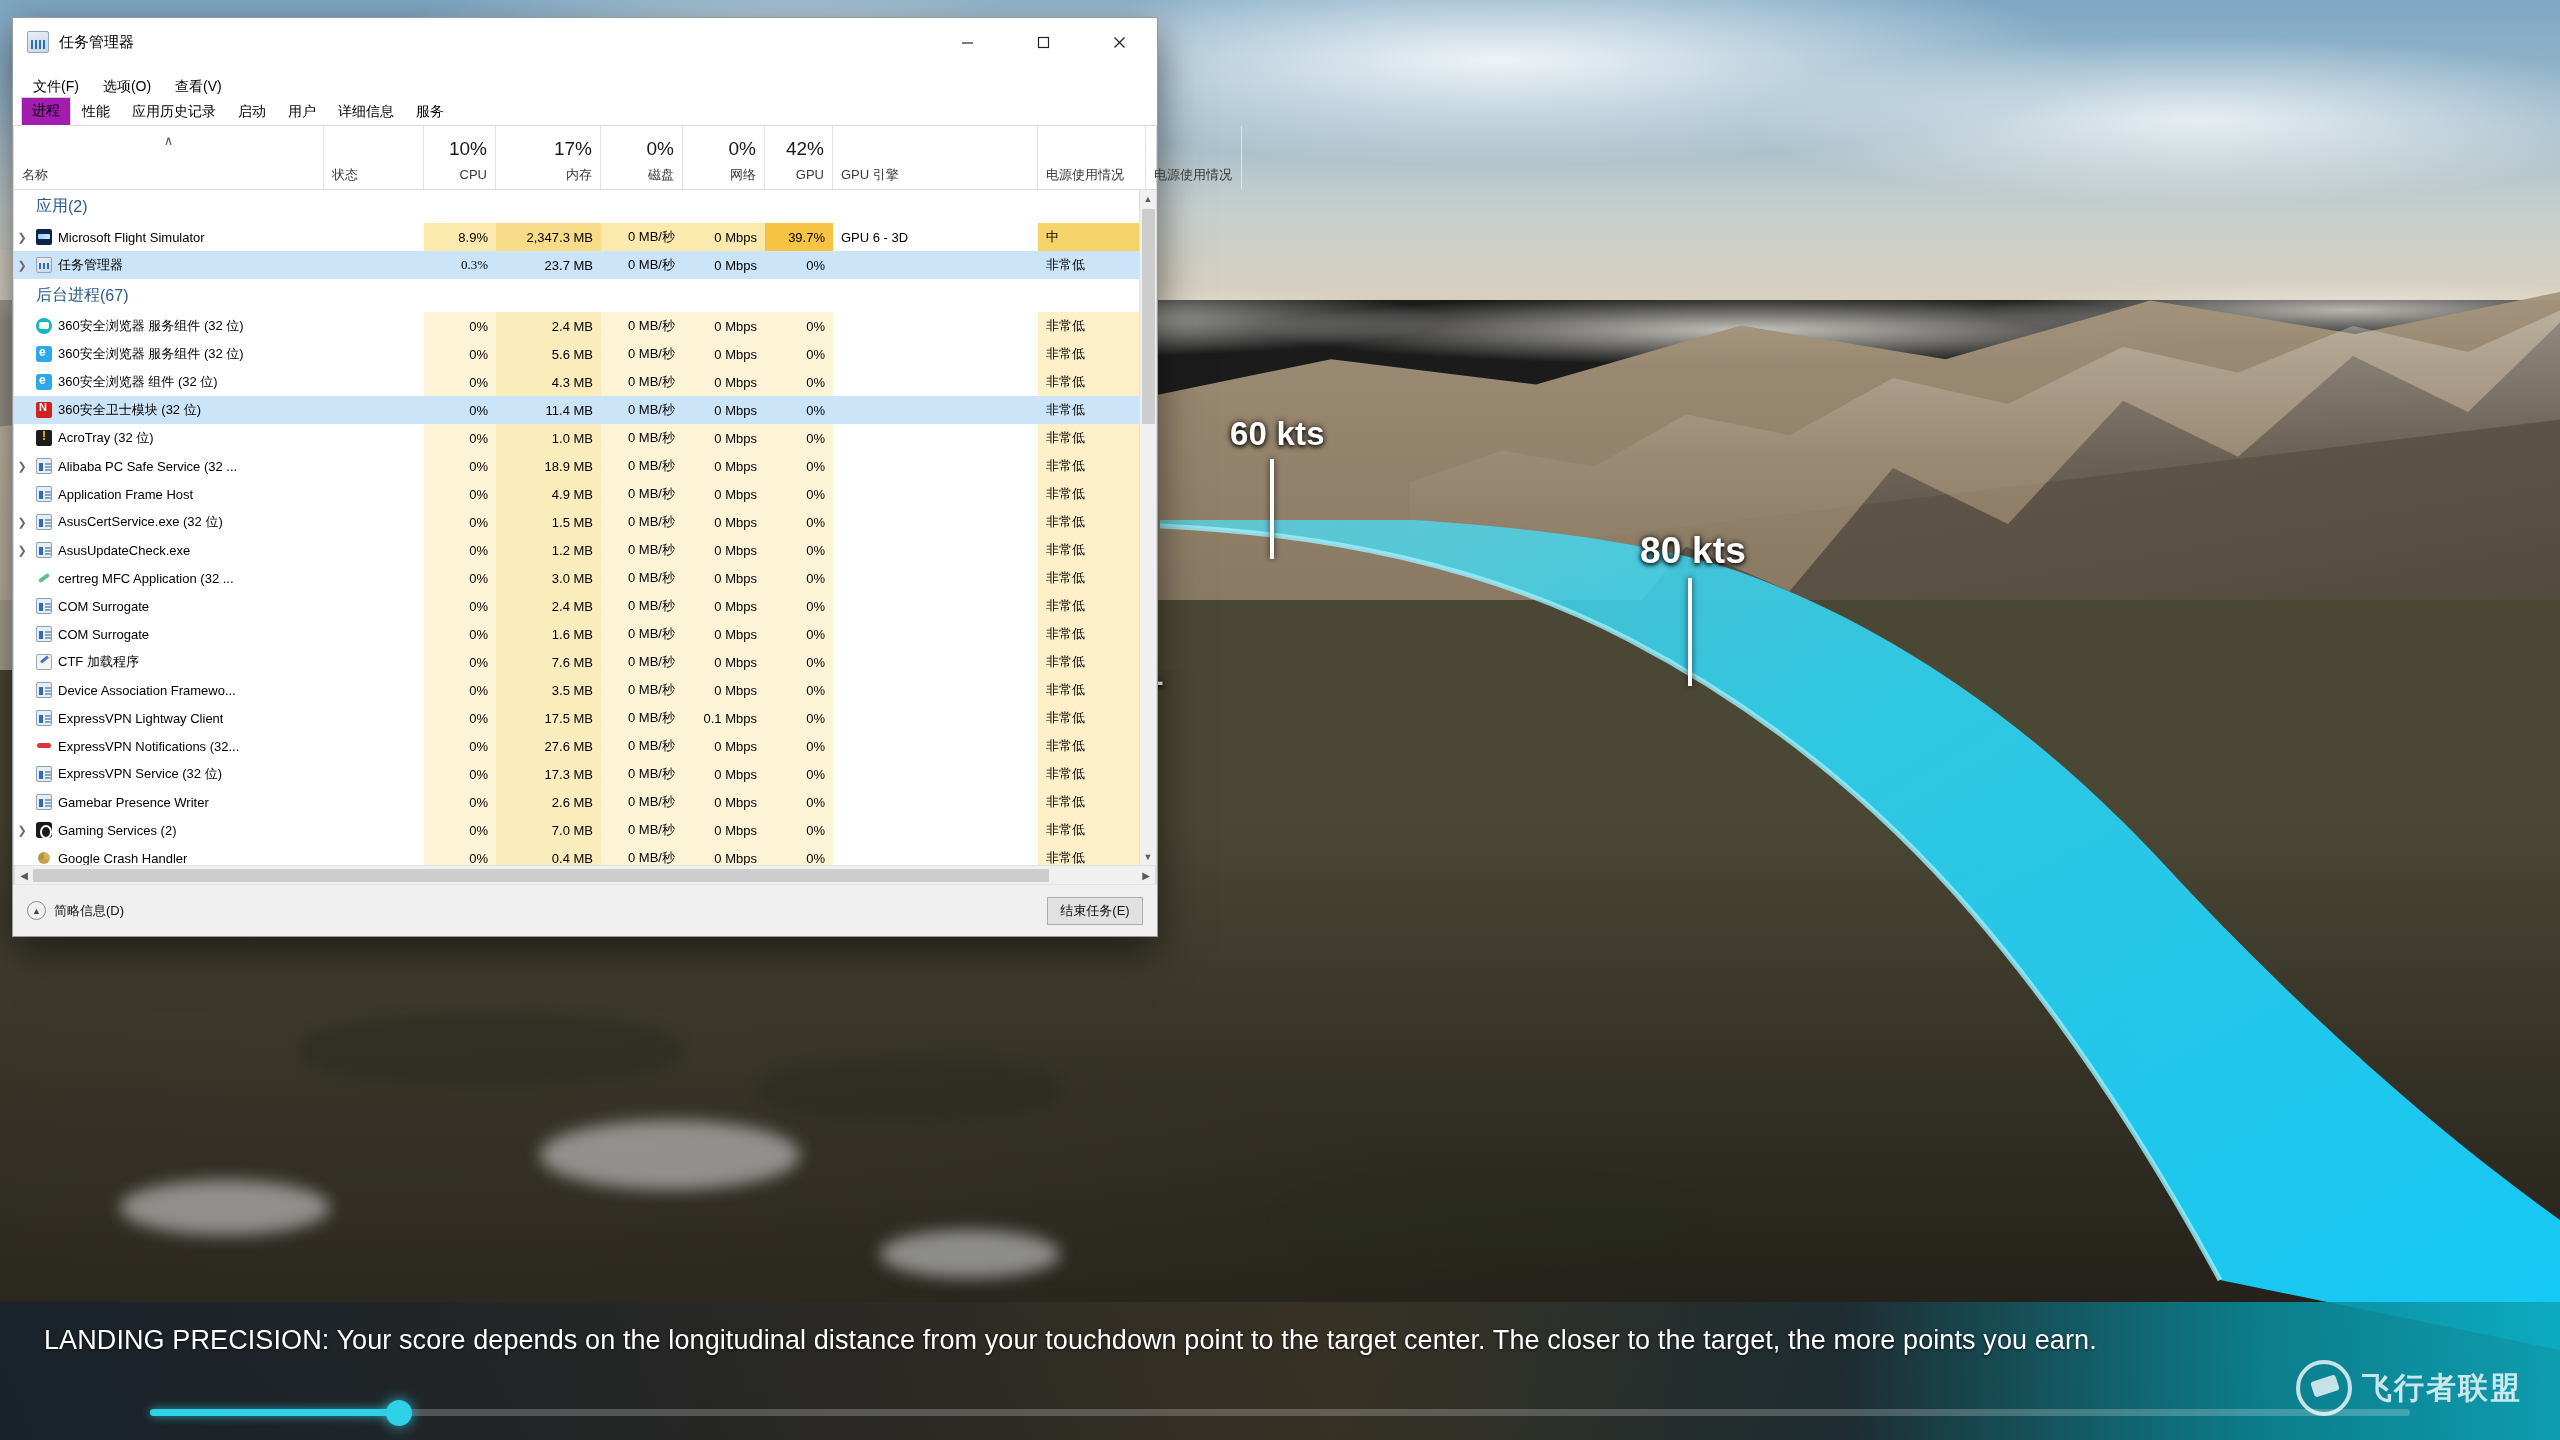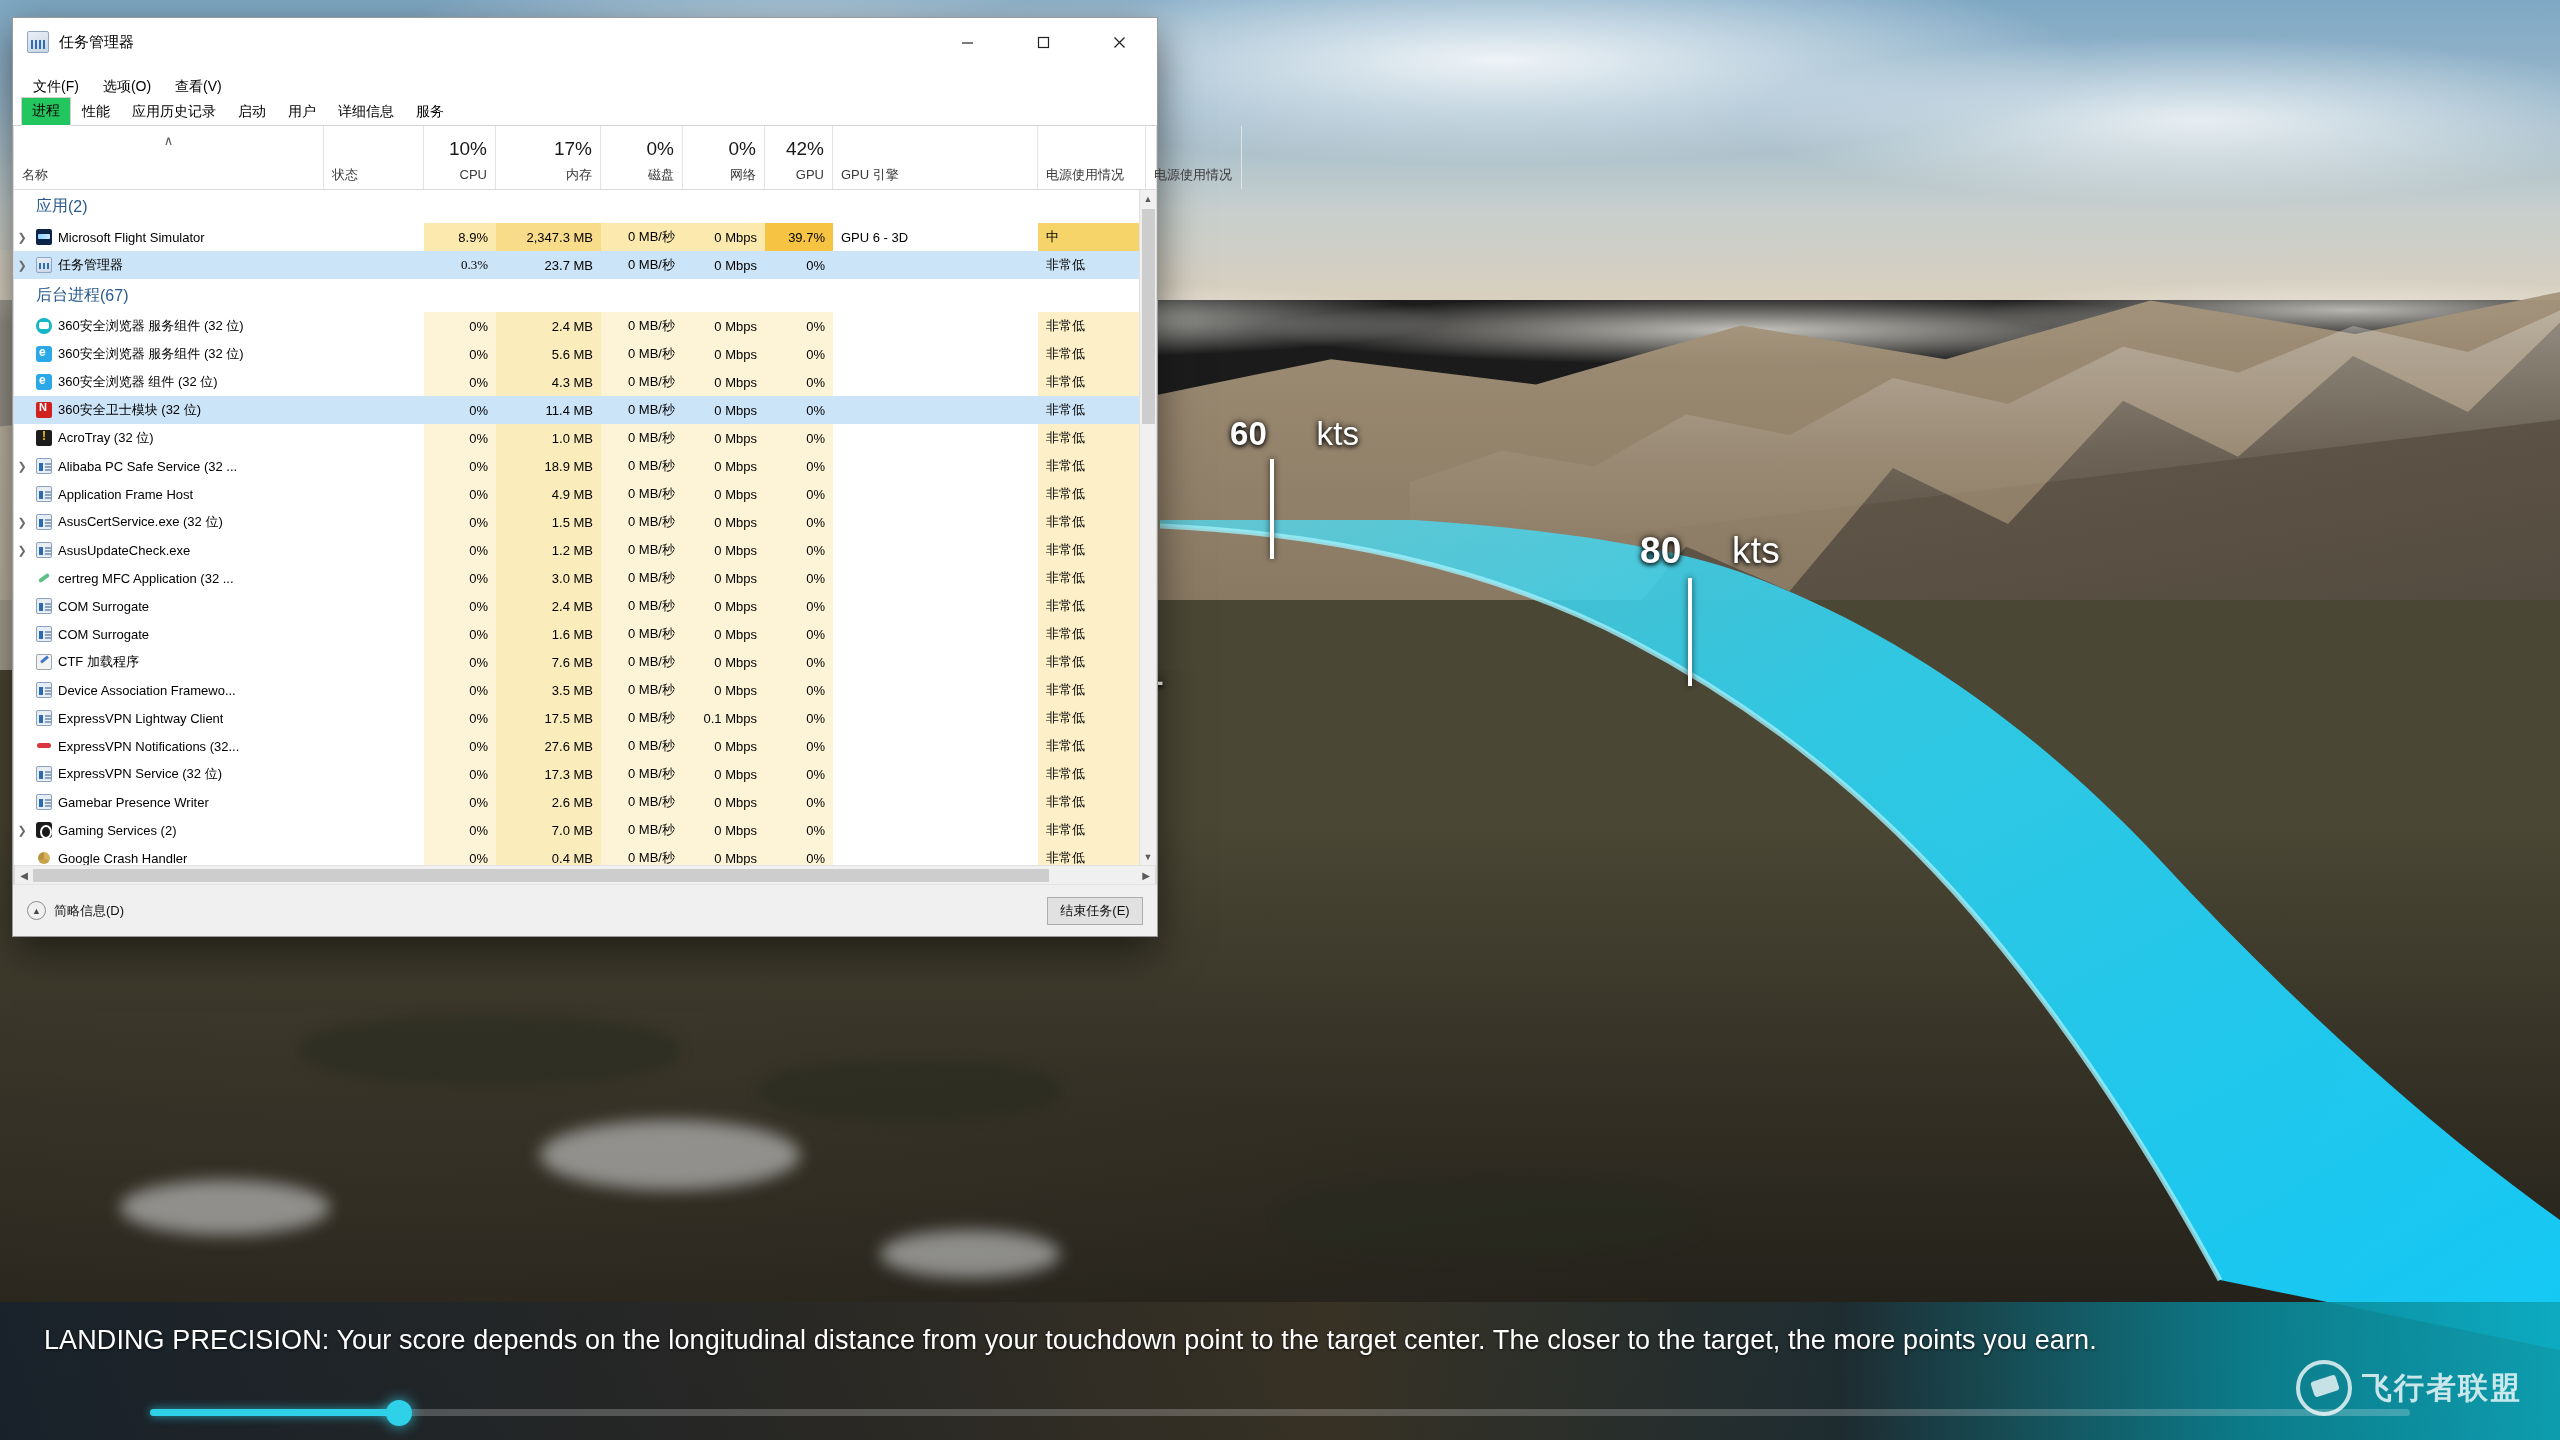--- a/index.html
+++ b/index.html
@@ -81,21 +81,21 @@
   }
   .ribbon svg { display: block; }
 
   
   .speed-marker { position: absolute; pointer-events: none; }
   .speed-marker .label {
     color: #ffffff; font-weight: 700; white-space: nowrap;
     text-shadow: 0 0 6px rgba(0,0,0,.85), 0 2px 4px rgba(0,0,0,.8);
     letter-spacing: .2px;
   }
-  .speed-marker .unit { font-weight: 400; margin-left: 40px; }
+  .speed-marker .unit { font-weight: 700; }
   .speed-marker .tick {
     background: #ffffff; width: 4px; margin: 6px auto 0;
     box-shadow: 0 0 6px rgba(0,0,0,.7);
   }
 
   
   .alt-readout {
     position: absolute; left: 1100px; top: 600px; color: #fff; pointer-events: none;
     text-shadow: 0 0 8px rgba(0,0,0,.9), 0 2px 4px rgba(0,0,0,.8);
   }
@@ -186,21 +186,21 @@
 
   .tm-tabs {
     height: 30px; display: flex; align-items: flex-end; background: #ffffff;
     padding-left: 8px; flex: 0 0 30px; border-bottom: 1px solid #d6d6d6;
   }
   .tm-tab {
     padding: 4px 10px 5px; font-size: 14px; cursor: default;
     border: 1px solid transparent; border-bottom: none; position: relative; top: 1px;
   }
   .tm-tab.active {
-    background: #22c55e; border-color: #d0d0d0; border-bottom: 1px solid #ffffff;
+    background: #a21caf; border-color: #d0d0d0; border-bottom: 1px solid #ffffff;
   }
 
   .tm-body { flex: 1 1 auto; display: flex; flex-direction: column; background: #fff;
              border-left: 1px solid #d9d9d9; border-right: 1px solid #d9d9d9; min-height: 0; }
 
   
   .tm-head {
     display: flex; height: 64px; border-bottom: 1px solid #d9d9d9; background: #fff;
     flex: 0 0 64px; position: relative;
   }

